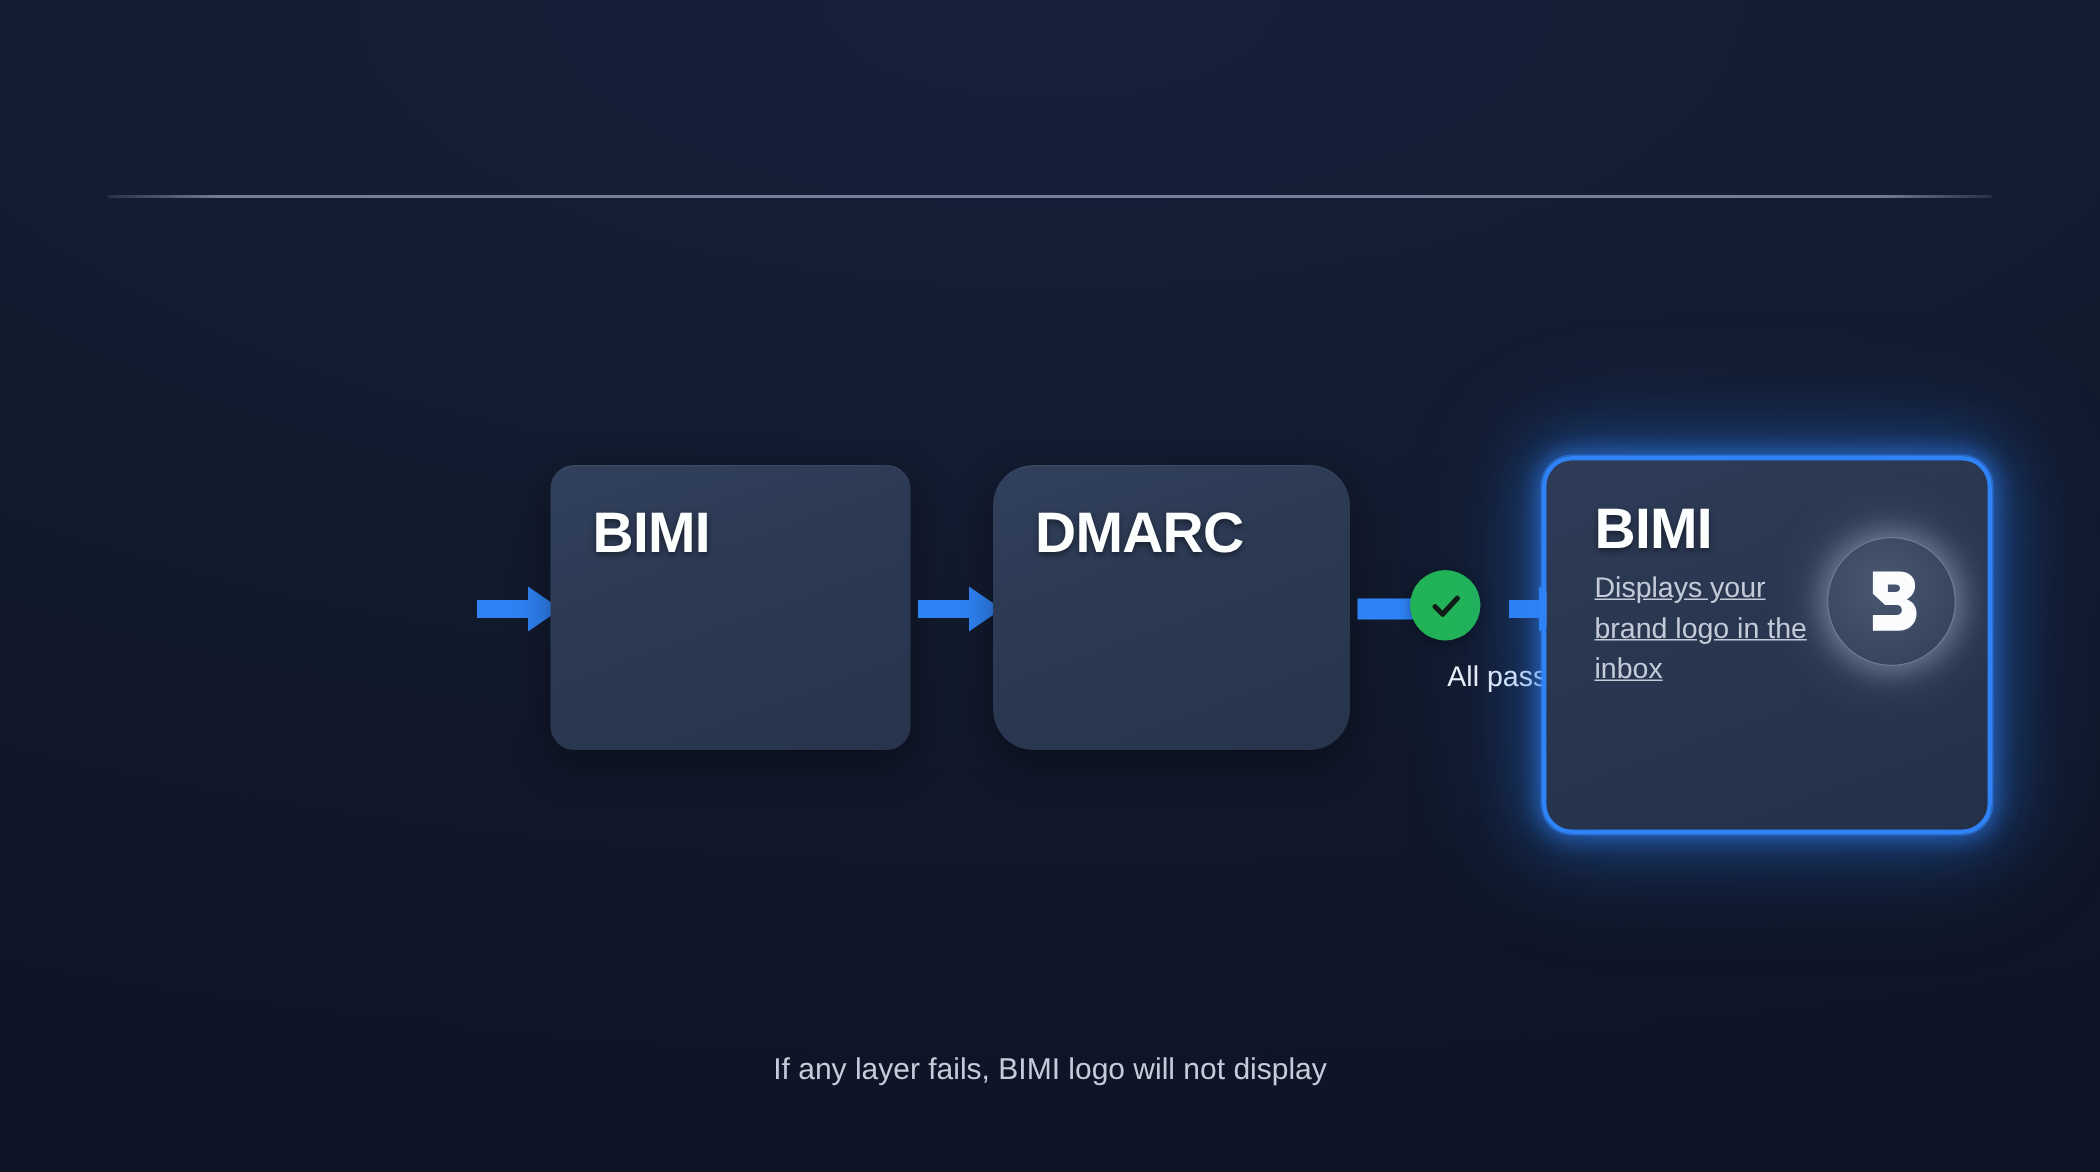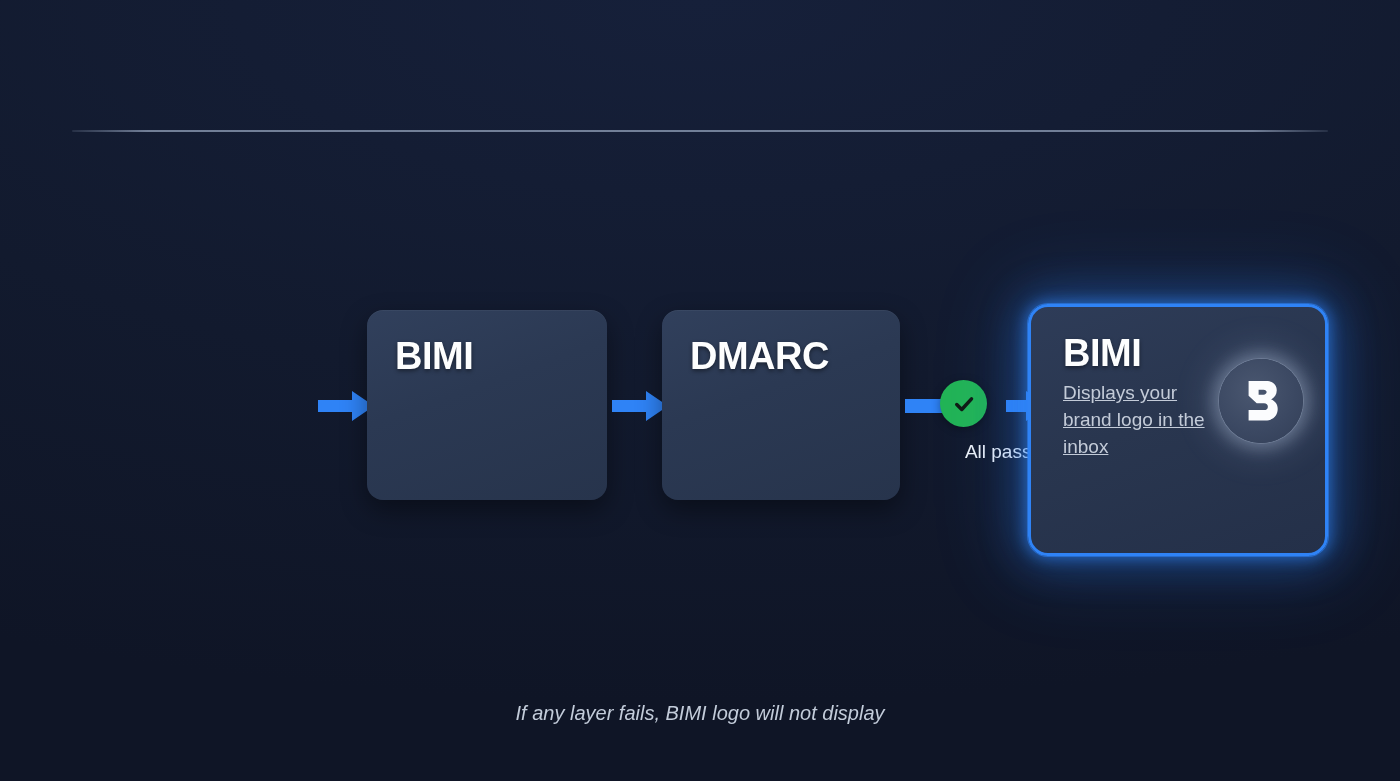--- a/index.html
+++ b/index.html
@@ -58,21 +58,21 @@
     top: 14px;
     border-radius: 16px;
     background: linear-gradient(160deg, #31405c 0%, #2b3953 42%, #27344c 100%);
     box-shadow: 0 10px 26px rgba(0,0,0,0.40), inset 0 1px 0 rgba(255,255,255,0.045);
     box-sizing: border-box;
     padding: 26px 26px 20px 28px;
     overflow: hidden;
   }
   .card.spf   { left: 72px;  width: 238px; height: 190px; }
   .card.dkim  { left: 367px; width: 240px; height: 190px; }
-  .card.dmarc { left: 662px; width: 238px; height: 190px; }
+  .card.dmarc { left: 662px; width: 238px; height: 190px; border-radius: 27px; }
 
   .card.bimi {
     left: 1028px;
     top: 8px;
     width: 300px;
     height: 252px;
     padding: 26px 24px 20px 32px;
     background: linear-gradient(160deg, #2e3c58 0%, #29364f 45%, #243049 100%);
     border: 3px solid #2f83f6;
     border-radius: 20px;
@@ -170,21 +170,20 @@
 
   
   .footer-note {
     position: absolute;
     left: 0;
     top: 702px;
     width: 1400px;
     text-align: center;
     font-size: 20px;
     color: #c3ccda;
-    font-style: italic;
   }
 </style>
 </head>
 <body>
 
 <div id="stage">
 
   <div class="title-rule"></div>
 
   <div class="flow">

